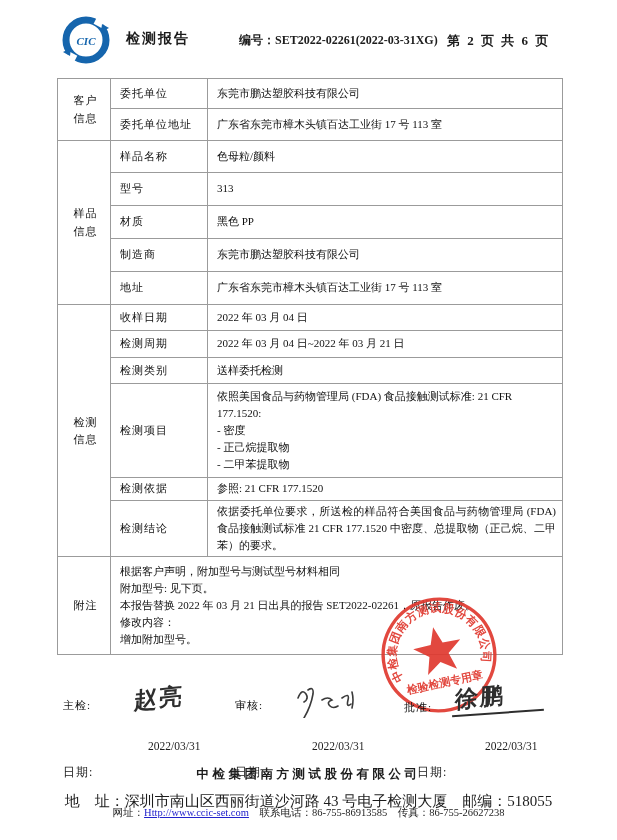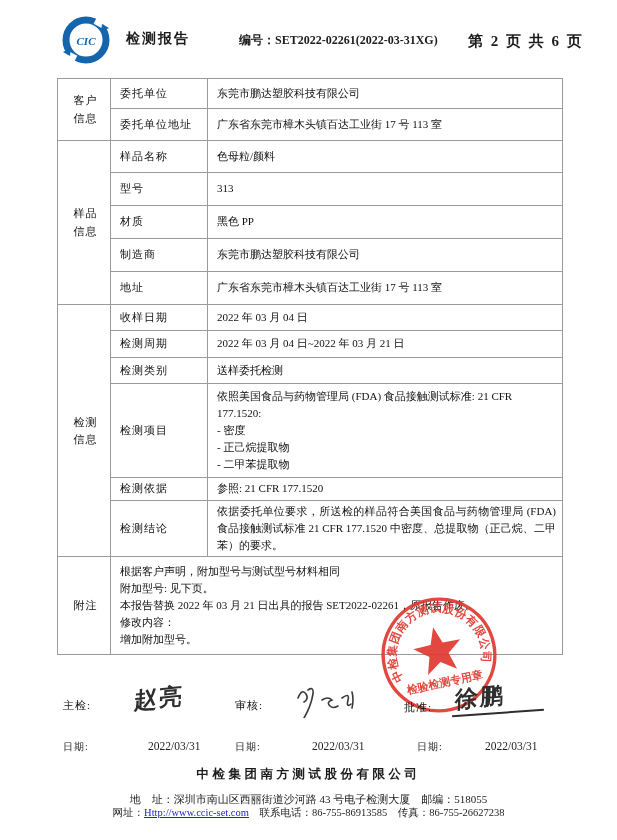--- a/index.html
+++ b/index.html
@@ -7,21 +7,21 @@
   body { font-family:"Liberation Serif","DejaVu Serif",serif; color:#1c1c1c; }
   .page {
     position:relative; width:617px; height:840px; margin:0 auto;
     background:#ffffff; overflow:hidden;
   }
 
   
   .hdr-logo { position:absolute; left:62px; top:16px; width:48px; height:48px; }
   .hdr-title { position:absolute; left:126px; top:30px; font-size:14px; font-weight:bold; letter-spacing:2px; }
   .hdr-no { position:absolute; left:239px; top:32px; font-size:12px; font-weight:bold; }
-  .hdr-page { position:absolute; left:468px; top:32px; font-size:15px; font-weight:bold; letter-spacing:2px; }
+  .hdr-page { position:absolute; left:447px; top:32px; font-size:13px; font-weight:bold; letter-spacing:2px; }
 
   
   table.report {
     position:absolute; left:57px; top:78px; width:505px;
     border-collapse:collapse; table-layout:fixed;
   }
   table.report td {
     border:1px solid #9b9b9b; font-size:11px; vertical-align:middle;
     padding:2px 6px 2px 9px; line-height:1.55; color:#111;
   }
@@ -38,27 +38,27 @@
   .seal { position:absolute; left:379px; top:595px; width:120px; height:120px;
           transform:rotate(-12deg); opacity:0.92; pointer-events:none; }
 
   
   .signoff-label { position:absolute; font-size:11px; letter-spacing:1px; color:#111; }
   .sig-text { position:absolute; font-size:23px; font-weight:bold; color:#2e2e2e;
               transform:rotate(-6deg) skewX(-8deg); letter-spacing:2px;
               font-family:cursive, "Liberation Serif", serif; }
   .sig3-underline { position:absolute; width:92px; height:2px; background:#2e2e2e;
                     transform:rotate(-4deg); }
-  .date-label { position:absolute; font-size:10px; letter-spacing:1px; }
+  .date-label { position:absolute; font-size:12px; letter-spacing:1px;margin-top:24px; }
   .date-value { position:absolute; font-size:11.5px; }
 
   
   .f-company { position:absolute; left:0; width:617px; top:766px; text-align:center;
                font-size:12.5px; font-weight:bold; letter-spacing:3.5px; }
-  .f-line1 { position:absolute; left:0; width:617px; top:792px; text-align:center; font-size:11px; }
+  .f-line1 { position:absolute; left:0; width:617px; top:792px; text-align:center; font-size:15px; }
   .f-line2 { position:absolute; left:0; width:617px; top:806px; text-align:center; font-size:10.5px; }
   .f-link { color:#2222cc; text-decoration:underline; cursor:pointer; }
 </style>
 </head>
 <body>
 
 <div class="page">
 
   <svg class="hdr-logo" viewBox="0 0 48 48">
     <circle cx="24" cy="24" r="20" fill="none" stroke="#1565ad" stroke-width="7"></circle>

